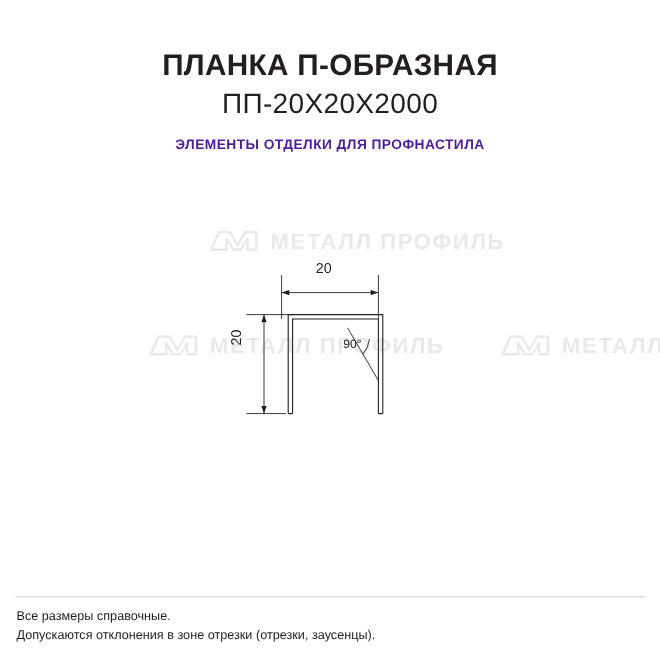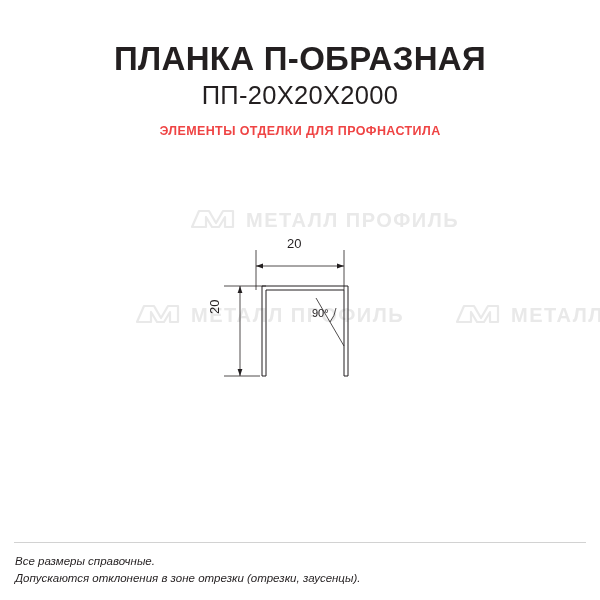--- a/index.html
+++ b/index.html
@@ -25,40 +25,40 @@
 
   
   .header {
     position: absolute;
     top: 44px;
     left: 0;
     width: 600px;
     text-align: center;
   }
   .title-line1 {
-    font-size: 33px;
+    font-size: 27px;
     font-weight: bold;
     letter-spacing: 0.3px;
     line-height: 30px;
     white-space: nowrap;
   }
   .title-line2 {
     font-size: 25.5px;
     font-weight: normal;
     letter-spacing: 0.3px;
     line-height: 30px;
     margin-top: 6px;
     white-space: nowrap;
   }
   .subtitle {
     font-size: 12.5px;
     font-weight: bold;
     letter-spacing: 0.4px;
     margin-top: 14px;
-    color: #ef4444;
+    color: #4c1d95;
     white-space: nowrap;
   }
 
   
   .watermark {
     position: absolute;
     display: flex;
     align-items: center;
     gap: 10px;
     color: #e9e9e9;
@@ -95,21 +95,20 @@
   .footer {
     position: absolute;
     left: 15px;
     top: 553px;
     width: 570px;
   }
   .footer-line {
     font-size: 11.5px;
     line-height: 17px;
     color: #231f20;
-    font-style: italic;
   }
 </style>
 </head>
 <body>
 
 <div class="page">
 
   <div class="header">
     <div class="title-line1">ПЛАНКА П-ОБРАЗНАЯ</div>
     <div class="title-line2">ПП-20Х20Х2000</div>

